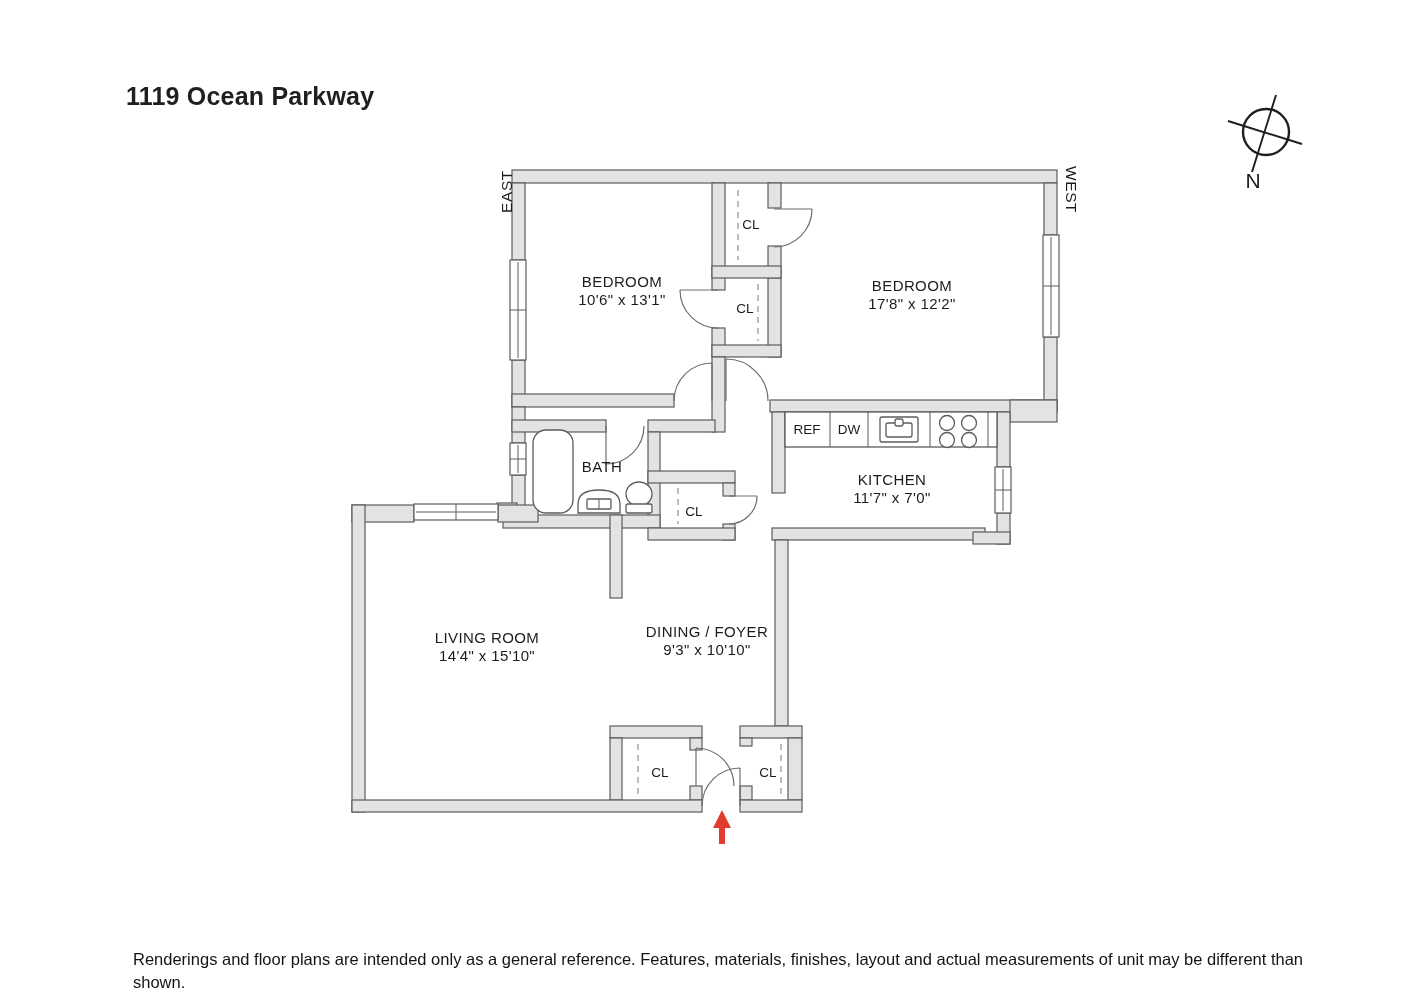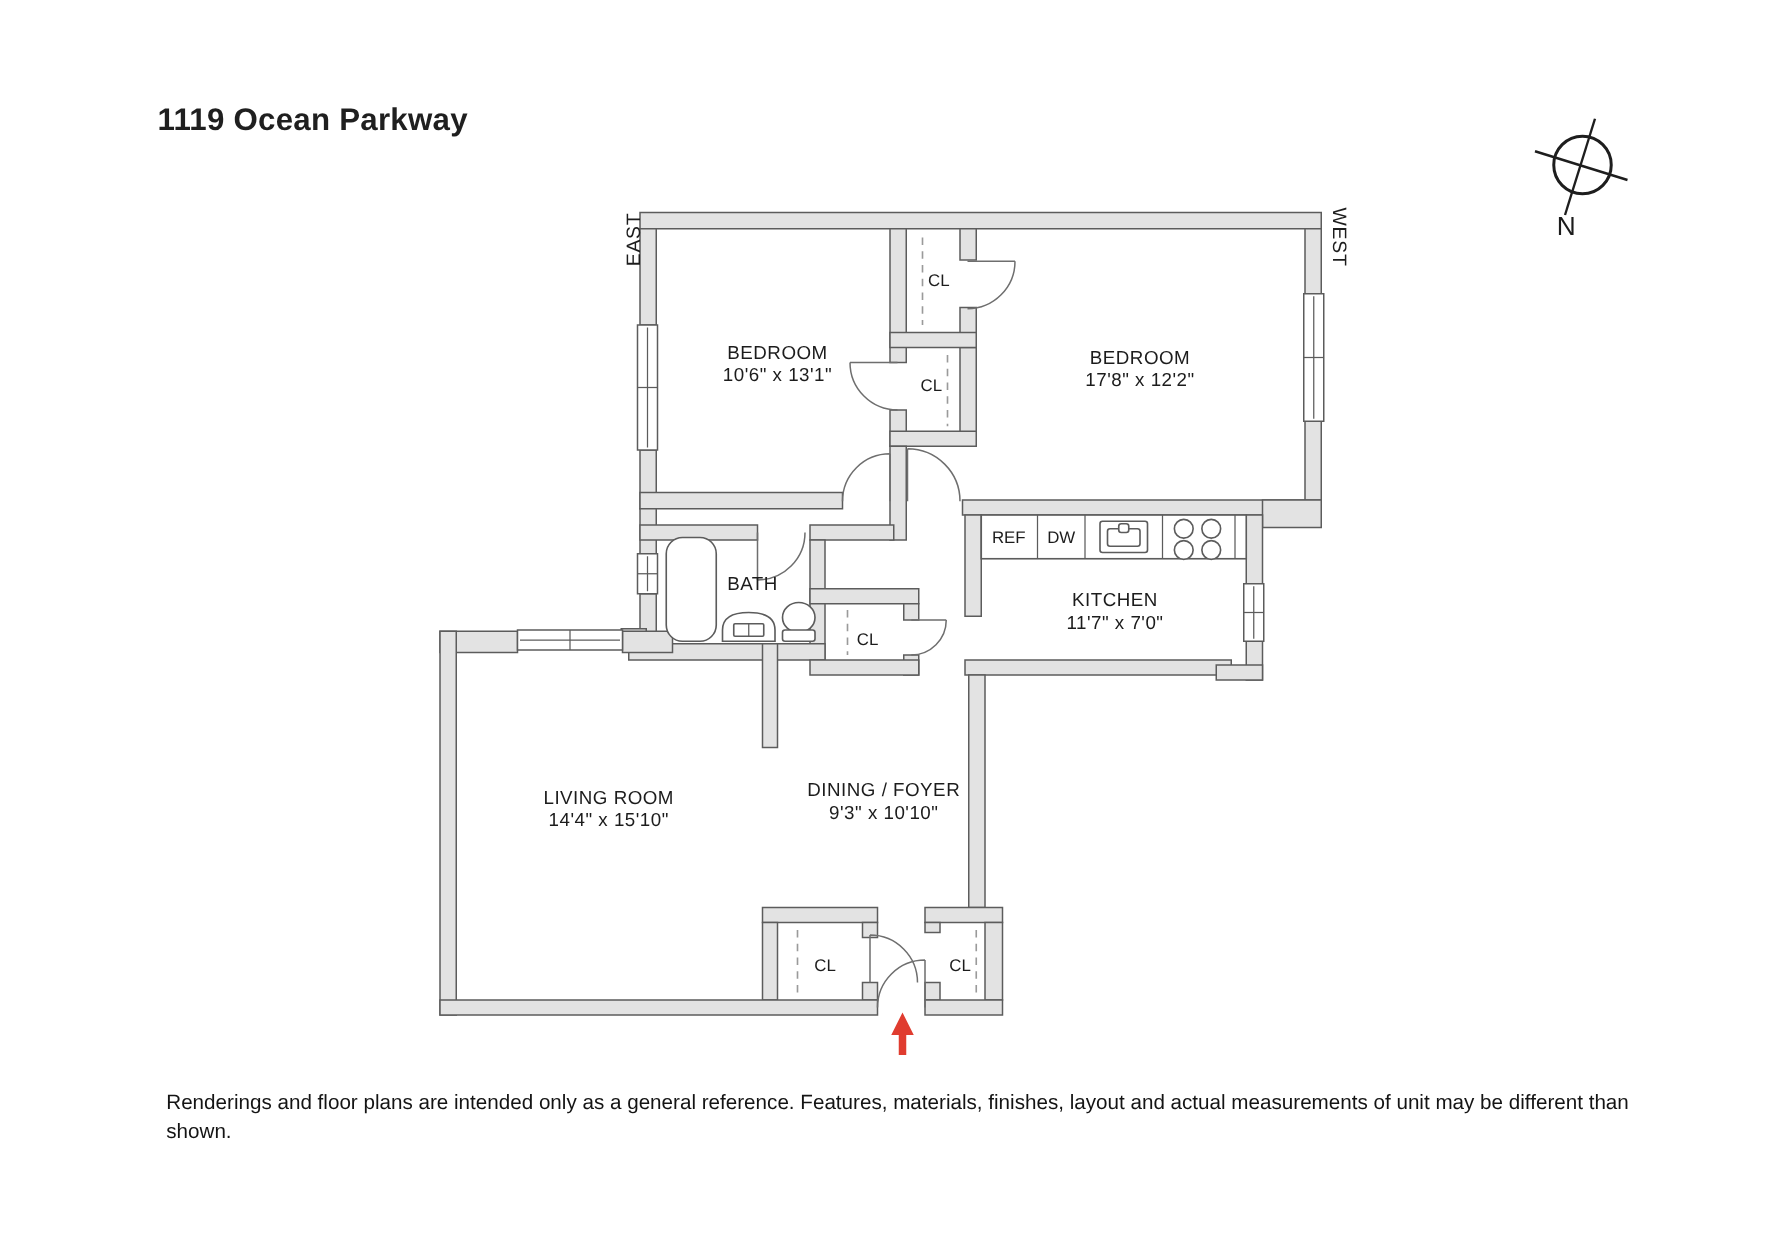--- a/index.html
+++ b/index.html
@@ -1,21 +1,21 @@
 <!DOCTYPE html>
 <html><head>
 <meta charset="utf-8">
 <style>
   html,body{margin:0;padding:0;background:#ffffff;width:1415px;height:1000px;overflow:hidden;}
   #stage{position:relative;width:1415px;height:1000px;background:#fff;
          font-family:"Liberation Sans",sans-serif;}
   #plan-svg{position:absolute;left:0;top:0;}
   .title{position:absolute;left:126px;top:82px;font-size:25px;font-weight:bold;
          color:#1f1f1f;letter-spacing:.2px;}
-  .disclaimer{position:absolute;left:133px;top:871px;width:1185px;font-size:16.5px;
+  .disclaimer{position:absolute;left:133px;top:948px;width:1185px;font-size:16.5px;
          line-height:1.38;color:#141414;}
   .wall{fill:#e3e3e3;stroke:#5c5c5c;stroke-width:1.2;}
   .win{fill:#ffffff;stroke:#5c5c5c;stroke-width:1.2;}
   .winline{stroke:#5c5c5c;stroke-width:1;}
   .door{fill:none;stroke:#6e6e6e;stroke-width:1.2;}
   .fix{fill:#ffffff;stroke:#5c5c5c;stroke-width:1.3;}
   .rod{stroke:#9a9a9a;stroke-width:1.3;stroke-dasharray:6 5;fill:none;}
   .lbl{font-size:15px;fill:#1c1c1c;letter-spacing:.4px;text-anchor:middle;
        font-family:"Liberation Sans",sans-serif;}
   .lbl-sm{font-size:13.5px;fill:#1c1c1c;text-anchor:middle;

